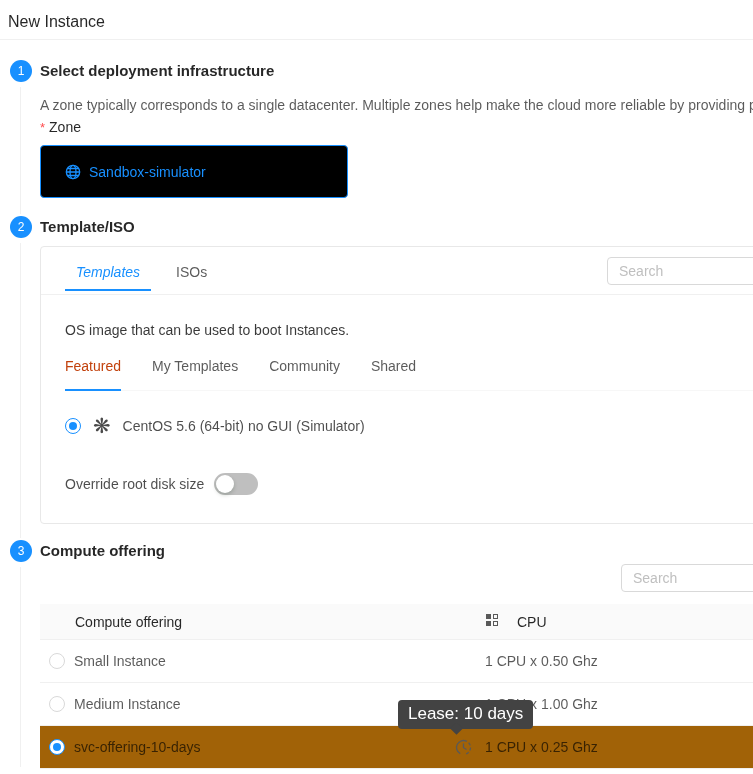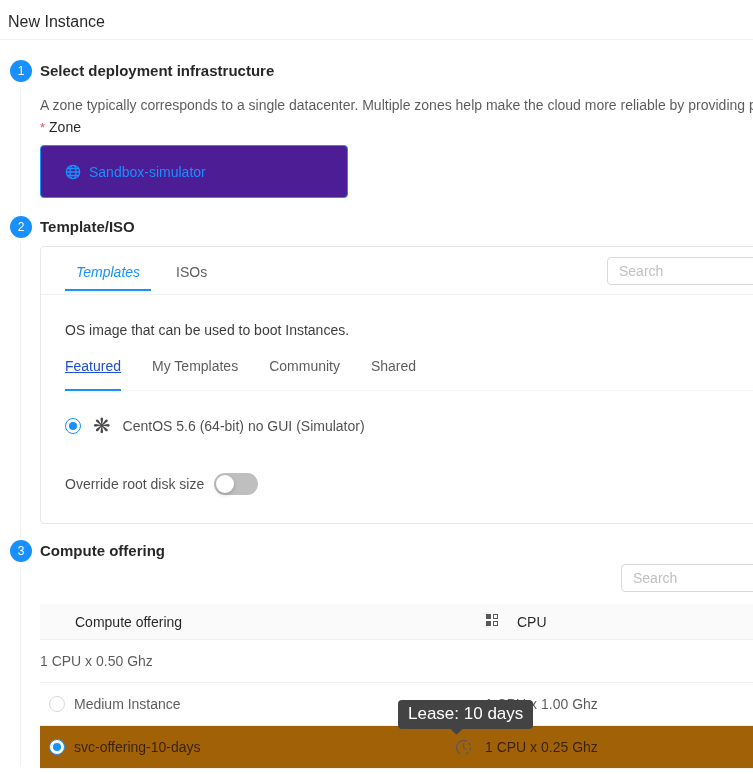--- a/index.html
+++ b/index.html
@@ -25,21 +25,21 @@
 
   
   .step1 { padding-bottom:18px; }
   .step1 .step-title { margin-bottom:12px; }
   .zone-desc { line-height:22px; color:rgba(0,0,0,.65); white-space:nowrap; overflow:hidden; }
   .zone-label-row { line-height:22px; color:rgba(0,0,0,.85); }
   .req-mark { color:#ff4d4f; font-size:13px; margin-right:4px; }
   .zone-box {
     margin-top:6px; width:308px; height:53px; border:1px solid #1890ff; border-radius:4px;
     display:flex; align-items:center; gap:8px; padding-left:24px; color:#1890ff; cursor:pointer;
-    background:#4c1d95;
+    background:#000000;
   }
   .zone-box svg { display:block; }
 
   
   .step2 { padding-bottom:16px; }
   .step2 .step-title { margin-bottom:8px; }
   .card { width:752px; border:1px solid #e8e8e8; border-radius:4px; background:#fff; }
   .tabbar { display:flex; align-items:center; height:48px; padding:0 24px; border-bottom:1px solid #f0f0f0; }
   .tab { padding:13px 11px 9px; border-bottom:2px solid transparent; margin-bottom:-1px;
          color:rgba(0,0,0,.65); cursor:pointer; margin-right:14px; }
@@ -48,21 +48,21 @@
     margin-left:auto; width:160px; height:28px; border:1px solid #d9d9d9; border-radius:4px;
     padding:0 11px; font-size:14px; font-family:"Liberation Sans",sans-serif; color:rgba(0,0,0,.65);
     outline:none; flex:none;
   }
   .search-input::placeholder { color:#bfbfbf; }
   .card-body { padding:24px 24px 28px; }
   .os-desc { line-height:22px; color:rgba(0,0,0,.78); }
   .filter-tabs { display:flex; gap:31px; margin:14px 0 0; border-bottom:1px solid #f7f7f7; }
   .ftab { padding-bottom:12px; border-bottom:2px solid transparent; margin-bottom:-1px;
           color:rgba(0,0,0,.65); cursor:pointer; line-height:22px; }
-  .ftab.active { color:#1d4ed8; border-bottom-color:#1890ff;text-decoration:underline; }
+  .ftab.active { color:#c2410c; border-bottom-color:#1890ff; }
   .template-row { margin-top:24px; display:flex; align-items:center; gap:12px; }
   .centos-glyph { font-size:21px; line-height:22px; color:#4a4a4a; }
   .option-label { color:rgba(0,0,0,.7); }
   .override-row { margin-top:36px; display:flex; align-items:center; gap:10px; color:rgba(0,0,0,.7); }
   .switch { width:44px; height:22px; border-radius:11px; background:rgba(0,0,0,.25); position:relative; cursor:pointer; }
   .switch-knob { position:absolute; left:2px; top:2px; width:18px; height:18px; border-radius:50%; background:#fff;
                  box-shadow:0 2px 4px rgba(0,35,11,.2); }
 
   
   .radio { width:16px; height:16px; border:1px solid #d9d9d9; border-radius:50%; background:#fff; position:relative; flex:none; cursor:pointer; }
@@ -170,20 +170,24 @@
               <rect x="8.5" y="1.5" width="4" height="4" fill="none" stroke="#595959"></rect>
               <rect x="1" y="8" width="5" height="5" fill="#595959"></rect>
               <rect x="8.5" y="8.5" width="4" height="4" fill="none" stroke="#595959"></rect>
             </svg>
           </span>
           <span>CPU</span>
         </div>
       </div>
 
       <div class="trow">
+        <div class="td-offering">
+          <span class="radio"></span>
+          <span>Small Instance</span>
+        </div>
         <div class="td-cpu">1 CPU x 0.50 Ghz</div>
       </div>
 
       <div class="trow">
         <div class="td-offering">
           <span class="radio"></span>
           <span>Medium Instance</span>
         </div>
         <div class="td-cpu">1 CPU x 1.00 Ghz</div>
       </div>

